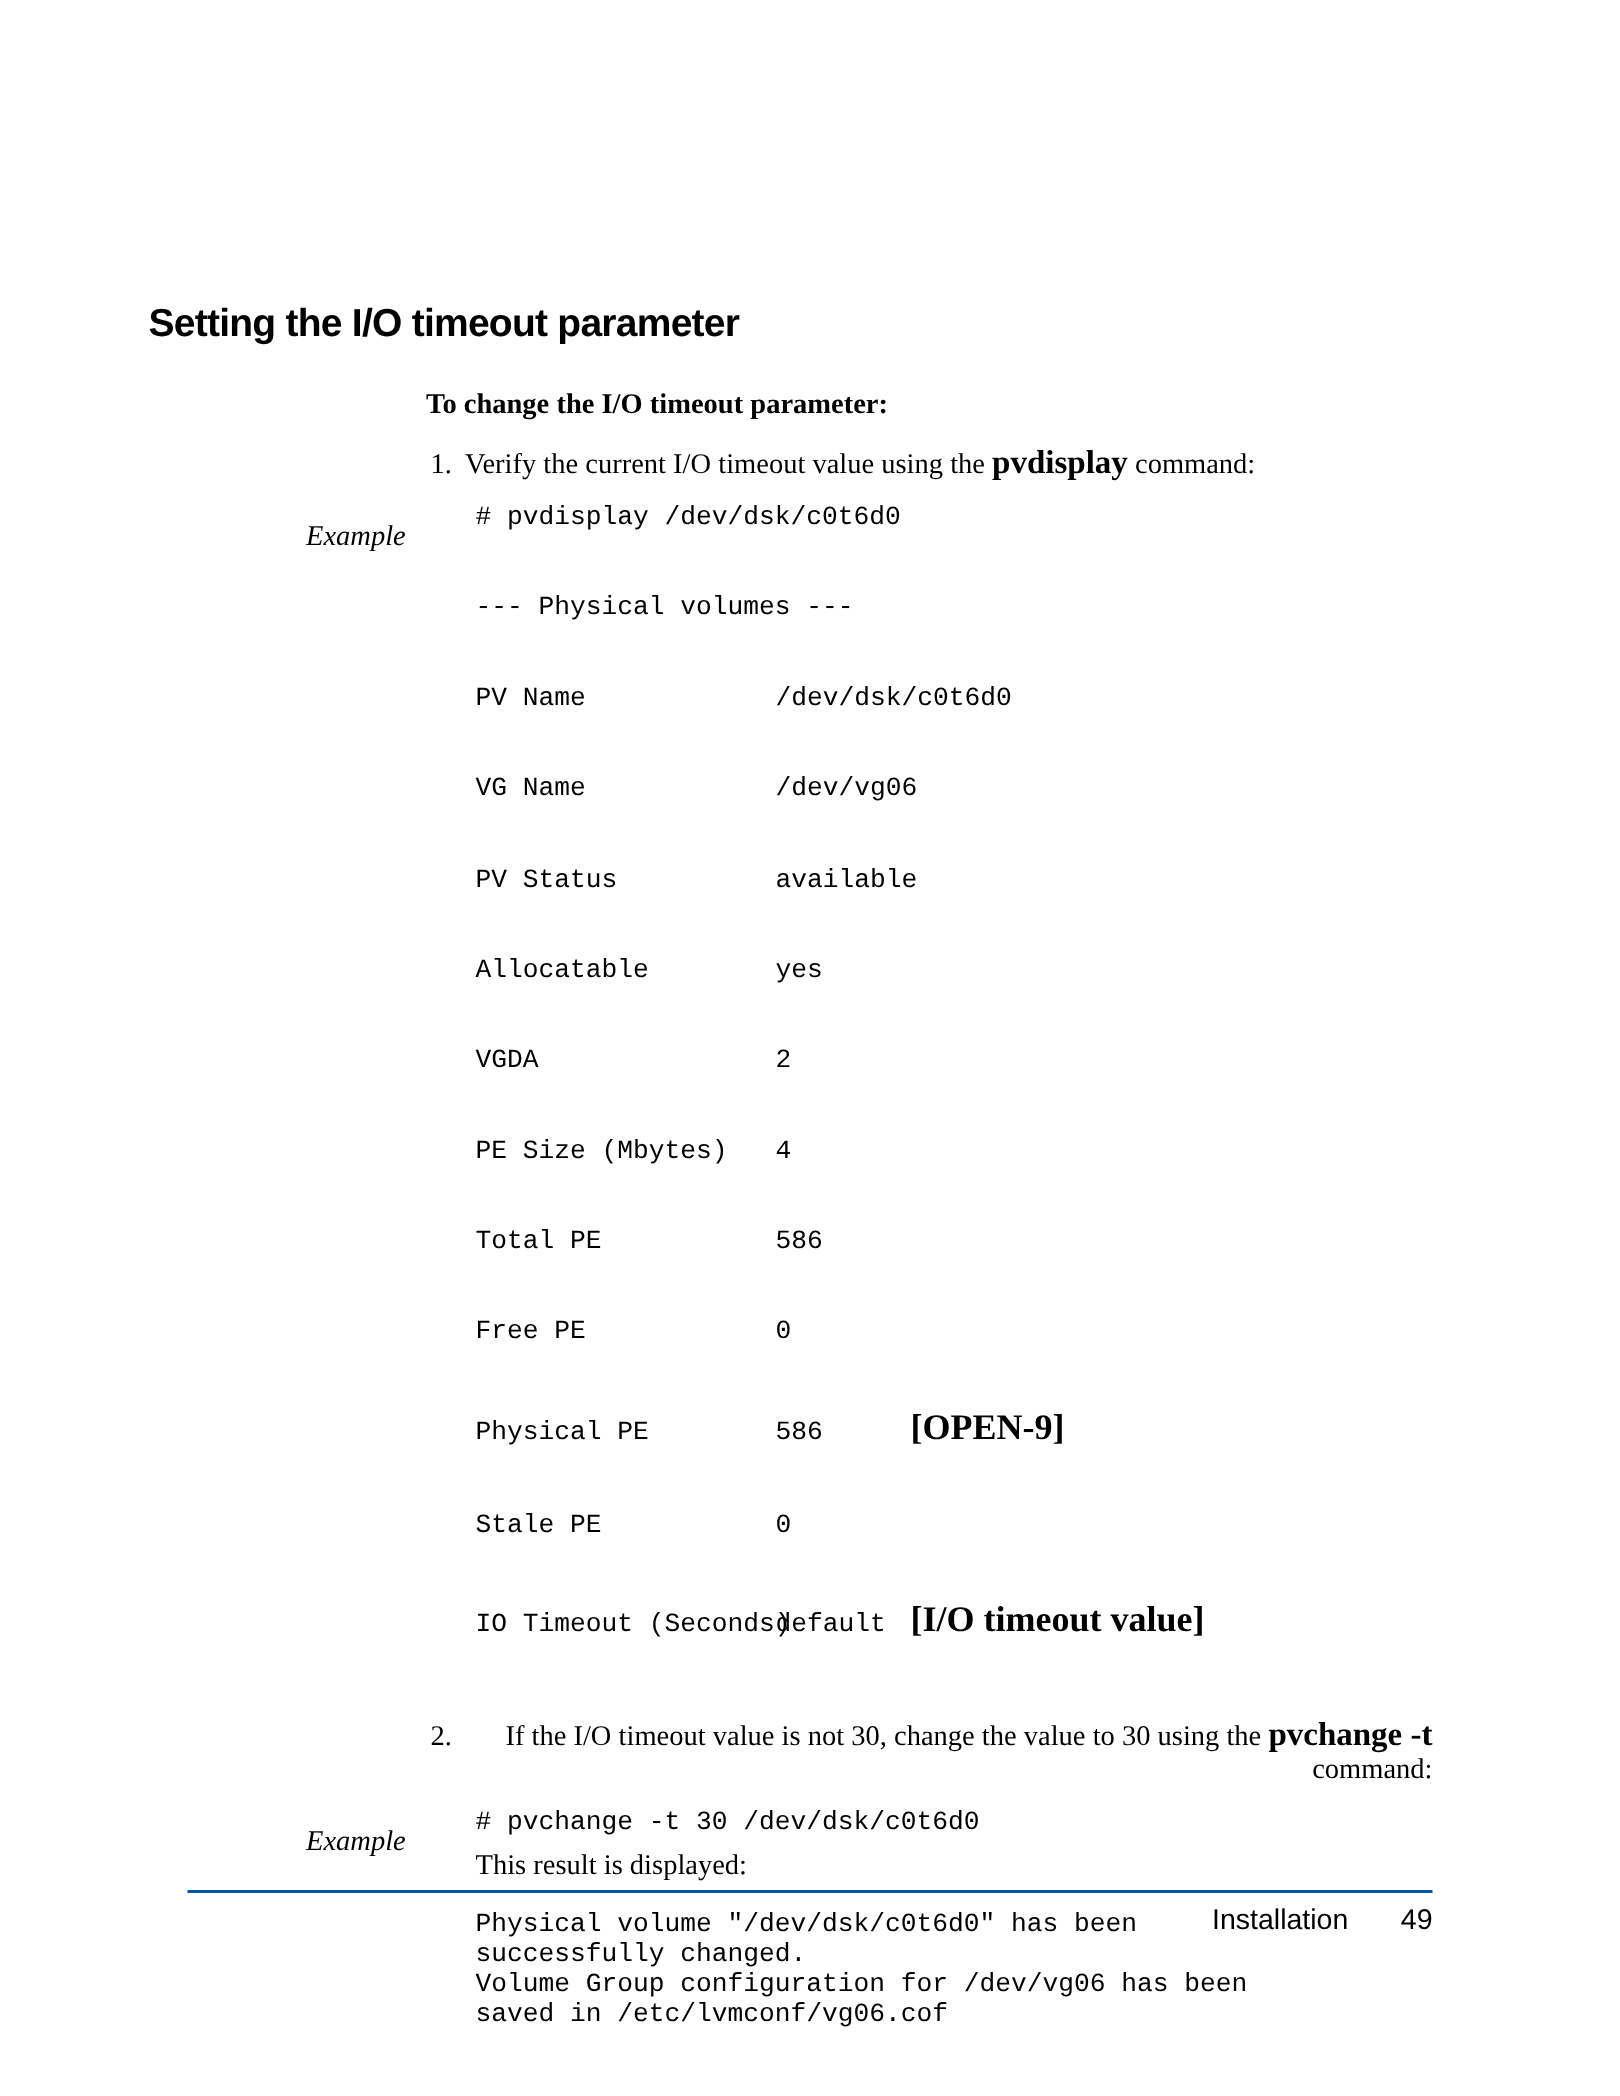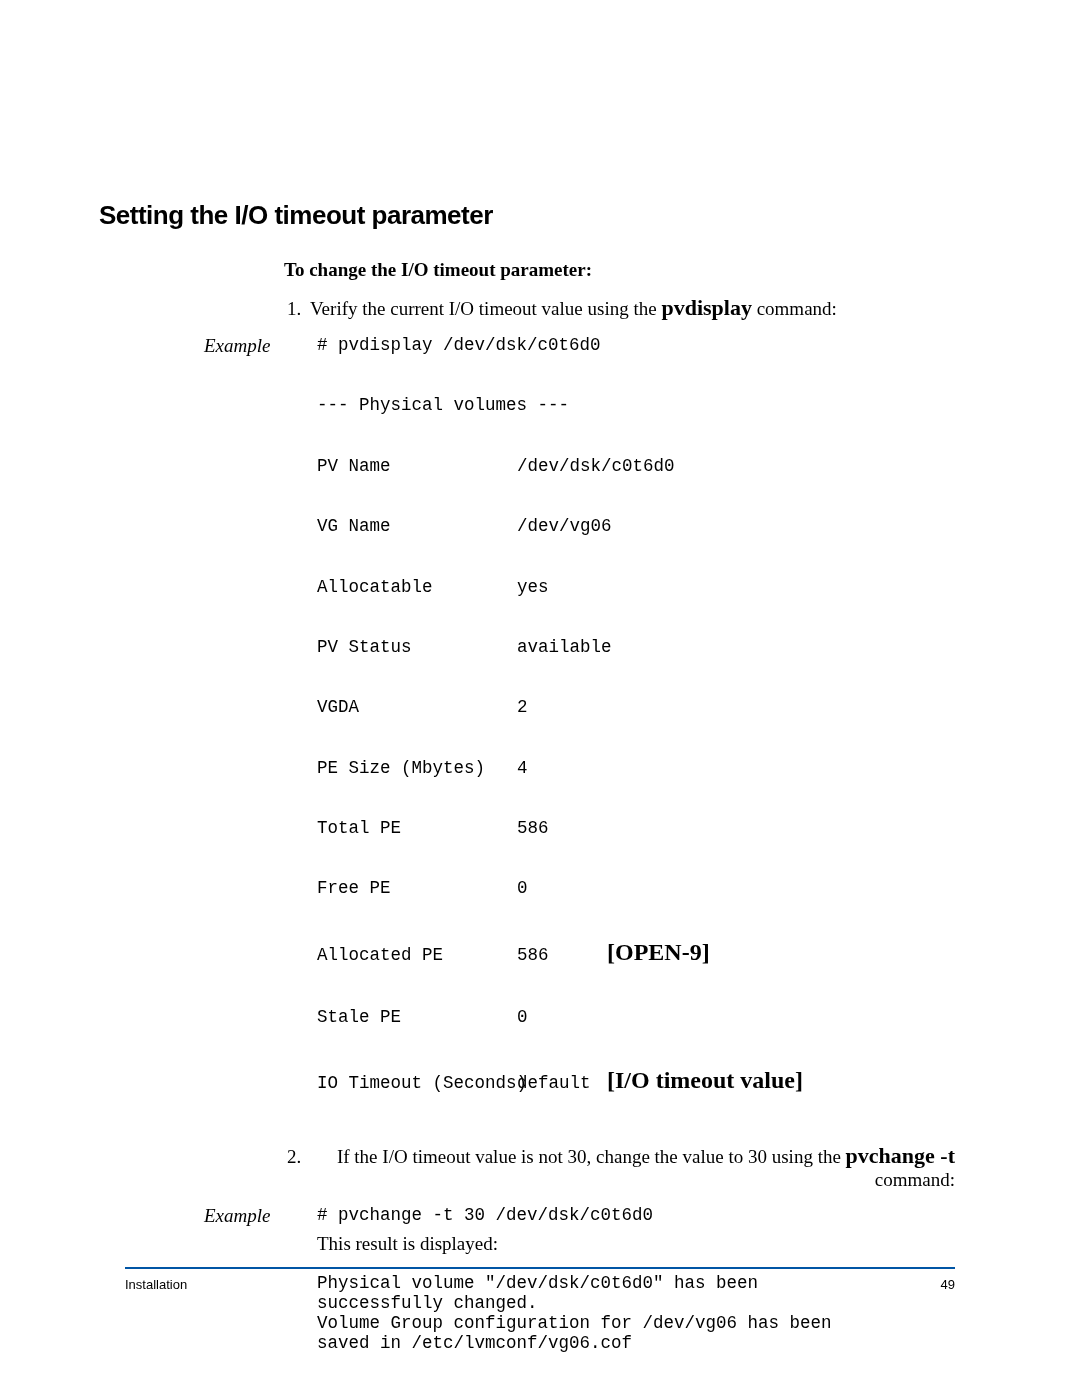--- a/index.html
+++ b/index.html
@@ -50,21 +50,21 @@
   }
   .example-row {
     position: relative;
     margin-left: 185px;
     margin-top: 14px;
     margin-bottom: 8px;
   }
   .example-label {
     position: absolute;
     left: -80px;
-    top: 0;
+    top: 12px;
     font-style: italic;
     font-size: 19px;
   }
   .mono {
     font-family: "Courier New", Courier, monospace;
     font-size: 17.5px;
     white-space: pre;
     line-height: 1.15;
   }
   .mono-block {
@@ -81,23 +81,24 @@
     right: 125px;
     bottom: 105px;
   }
   .footer-rule {
     height: 2px;
     background: #0055a5;
     margin-bottom: 8px;
   }
   .footer-text {
     font-family: Arial, Helvetica, sans-serif;
-    font-size: 13px;
+    font-size: 19px;
     display: flex;
-    justify-content: space-between;
+    justify-content: flex-end;
+    gap: 35px;
   }
   .inline-bold {
     font-family: Georgia, "Times New Roman", serif;
     font-weight: bold;
     font-size: 22px;
   }
   .annot {
     font-family: Georgia, "Times New Roman", serif;
     font-weight: bold;
     font-size: 24px;
@@ -125,27 +126,27 @@
   <div class="example-row">
     <div class="example-label">Example</div>
     <div class="mono-block">
       <div class="mono"># pvdisplay /dev/dsk/c0t6d0</div>
       <div class="mono">&nbsp;</div>
       <div class="mono">&nbsp;</div>
       <div class="mono">--- Physical volumes ---</div>
       <div class="mono">
         <span class="pvout-row"><span class="pvout-k">PV Name</span><span class="pvout-v">/dev/dsk/c0t6d0</span><span class="pvout-a annot"></span></span>
         <span class="pvout-row"><span class="pvout-k">VG Name</span><span class="pvout-v">/dev/vg06</span><span class="pvout-a annot"></span></span>
+        <span class="pvout-row"><span class="pvout-k">PV Status</span><span class="pvout-v">available</span><span class="pvout-a annot"></span></span>
         <span class="pvout-row"><span class="pvout-k">Allocatable</span><span class="pvout-v">yes</span><span class="pvout-a annot"></span></span>
-        <span class="pvout-row"><span class="pvout-k">PV Status</span><span class="pvout-v">available</span><span class="pvout-a annot"></span></span>
         <span class="pvout-row"><span class="pvout-k">VGDA</span><span class="pvout-v">2</span><span class="pvout-a annot"></span></span>
         <span class="pvout-row"><span class="pvout-k">PE Size (Mbytes)</span><span class="pvout-v">4</span><span class="pvout-a annot"></span></span>
         <span class="pvout-row"><span class="pvout-k">Total PE</span><span class="pvout-v">586</span><span class="pvout-a annot"></span></span>
         <span class="pvout-row"><span class="pvout-k">Free PE</span><span class="pvout-v">0</span><span class="pvout-a annot"></span></span>
-        <span class="pvout-row"><span class="pvout-k">Allocated PE</span><span class="pvout-v">586</span><span class="pvout-a annot">[OPEN-9]</span></span>
+        <span class="pvout-row"><span class="pvout-k">Physical PE</span><span class="pvout-v">586</span><span class="pvout-a annot">[OPEN-9]</span></span>
         <span class="pvout-row"><span class="pvout-k">Stale PE</span><span class="pvout-v">0</span><span class="pvout-a annot"></span></span>
         <span class="pvout-row"><span class="pvout-k">IO Timeout (Seconds)</span><span class="pvout-v">default</span><span class="pvout-a annot">[I/O timeout value]</span></span>
       </div>
     </div>
   </div>
 
   <div class="body-indent" style="margin-top:6px;text-align:right;">
     <ol class="steps" start="2">
       <li><span>If the I/O timeout value is not 30, change the value to 30 using the </span><span class="inline-bold">pvchange -t</span><span> command:</span></li>
     </ol>

